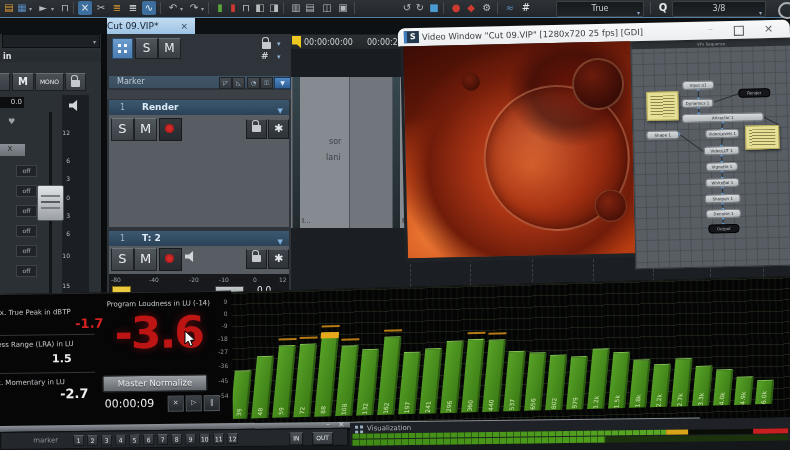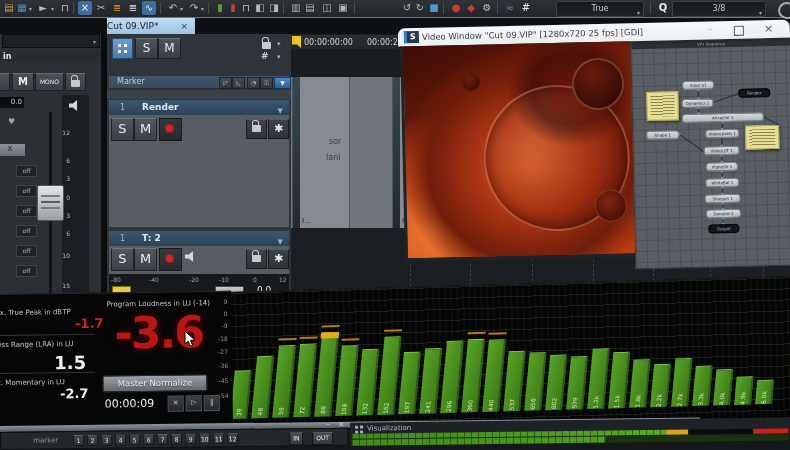--- a/index.html
+++ b/index.html
@@ -125,21 +125,21 @@
   #bub1{left:78px;top:42px;width:142px;height:142px;border:2px solid rgba(250,190,150,.28);background:radial-gradient(circle at 36% 34%,rgba(255,200,150,.16),rgba(150,40,14,.30) 55%,rgba(60,12,5,.55) 95%);box-shadow:0 0 14px rgba(40,6,2,.6) inset;}
   #bub2{left:168px;top:16px;width:48px;height:48px;border:2px solid rgba(240,170,120,.30);background:radial-gradient(circle at 38% 32%,#6a1c0c,#3a0c06 70%);}
   #bub3{left:188px;top:148px;width:30px;height:30px;border:1px solid rgba(240,170,120,.25);background:radial-gradient(circle at 40% 35%,#802410,#4a1006 75%);}
   #bub4{left:58px;top:28px;width:18px;height:18px;background:radial-gradient(circle at 40% 35%,#701e0c,#3c0e06 80%);}
   
   #loudpanel{position:absolute;left:-36px;top:294px;width:268px;height:138px;background:#060607;z-index:8;transform:rotate(-0.8deg);transform-origin:40px 60px;border-top:1px solid #26282a;}
   .llab{position:absolute;color:#c6cacd;font-size:7px;white-space:nowrap;}
   #lp-tp-l{left:26px;top:14px;} #lp-tp-v{left:88px;top:22px;width:36px;position:absolute;text-align:right;font-size:13px;font-weight:bold;color:#d42222;margin-left:16px;}
   #lp-d1{position:absolute;left:0;top:40px;width:131px;height:1px;background:#333537;}
   #lp-lra-l{left:12px;top:46px;white-space:normal;width:100px;line-height:9px;}
-  #lp-lra-v{position:absolute;left:88px;top:58px;width:36px;text-align:center;font-size:18px;font-weight:bold;color:#eceef0;}
+  #lp-lra-v{position:absolute;left:88px;top:58px;width:36px;text-align:left;font-size:11px;font-weight:bold;color:#eceef0;}
   #lp-d2{position:absolute;left:0;top:78px;width:131px;height:1px;background:#333537;}
   #lp-mom-l{left:22px;top:84px;}
   #lp-mom-v{position:absolute;left:88px;top:92px;width:36px;text-align:right;font-size:13px;font-weight:bold;color:#eceef0;}
   #lp-prog-l{position:absolute;left:138px;top:7px;width:114px;text-align:center;color:#c6cacd;font-size:7px;}
   #lp-prog-v{position:absolute;left:134px;top:14px;width:122px;text-align:center;color:#bd1414;font-size:44px;font-weight:bold;letter-spacing:-2px;text-shadow:0 0 8px rgba(190,20,20,.45);}
   #lp-norm{position:absolute;left:138px;top:82px;width:103px;height:15px;background:linear-gradient(#9aa0a4,#62686d);border:1px solid #26292c;border-radius:2px;color:#eef0f2;font-size:8.5px;line-height:14px;text-align:center;text-shadow:0 1px 1px rgba(0,0,0,.5);}
   #lp-tc{position:absolute;left:140px;top:104px;color:#eceef0;font-size:11px;}
   .lpbtn{position:absolute;top:103px;width:14px;height:14px;background:linear-gradient(#3c4147,#24282c);border:1px solid #565c62;color:#c2c6ca;font-size:7px;line-height:13px;text-align:center;}
   #lp-b1{left:203px;} #lp-b2{left:221px;} #lp-b3{left:239px;}
   .lsc{position:absolute;left:248px;width:16px;text-align:right;font-size:6px;color:#8f9397;}

